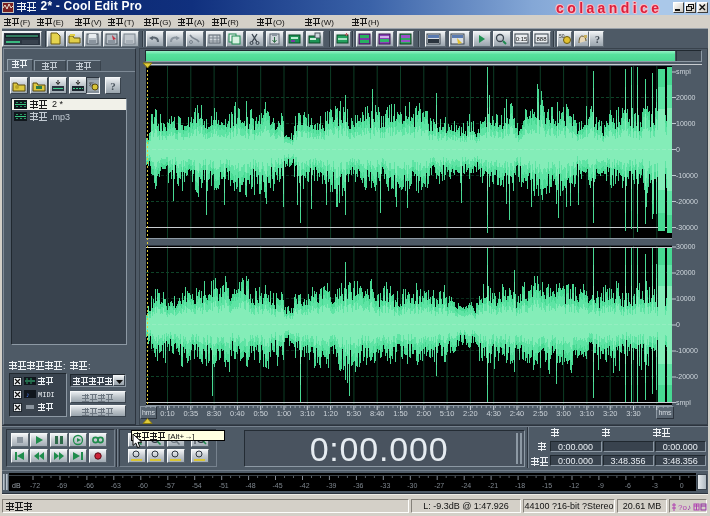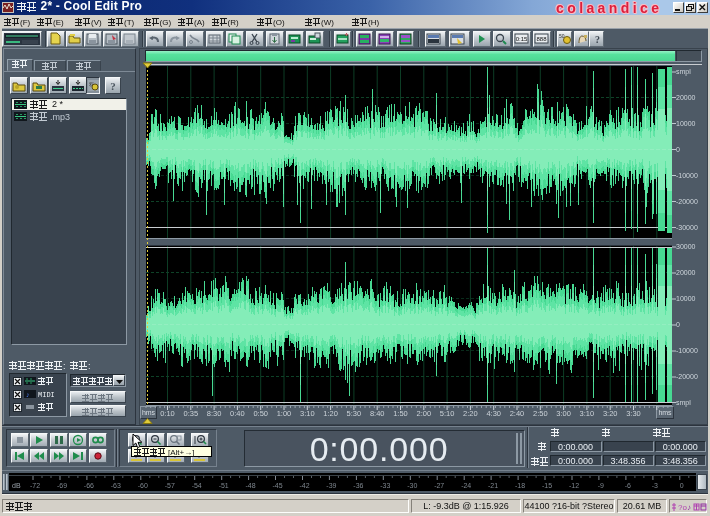--- a/index.html
+++ b/index.html
@@ -568,35 +568,35 @@
 <div class="abs" style="left:537.0px;top:482px;width:20px;text-align:center;font-size:7px;color:#7e868e">-15</div>
 <div class="abs" style="left:564.0px;top:482px;width:20px;text-align:center;font-size:7px;color:#7e868e">-12</div>
 <div class="abs" style="left:590.9px;top:482px;width:20px;text-align:center;font-size:7px;color:#7e868e">-9</div>
 <div class="abs" style="left:617.9px;top:482px;width:20px;text-align:center;font-size:7px;color:#7e868e">-6</div>
 <div class="abs" style="left:644.9px;top:482px;width:20px;text-align:center;font-size:7px;color:#7e868e">-3</div>
 <div class="abs" style="left:671.8px;top:482px;width:20px;text-align:center;font-size:7px;color:#7e868e">0</div>
 <div class="abs" style="left:0;top:494px;width:710px;height:22px;background:#d4d0c8;border-top:1px solid #f0eee8"></div>
 <div class="sc" style="left:2px;width:407px">
     <span style="position:absolute;left:3px;top:2px"><i class="k kb" style="width:8px;height:9px;margin-right:1px"></i><i class="k kb v2" style="width:8px;height:9px;margin-right:1px"></i><i class="k kb" style="width:8px;height:9px;margin-right:1px"></i></span>
   </div>
-<div class="sc" style="left:411px;width:110px;text-align:center">L: -9.3dB @  1:15.926</div>
+<div class="sc" style="left:411px;width:110px;text-align:center">L: -9.3dB @  1:47.926</div>
 <div class="sc" style="left:523px;width:92px;text-align:center">44100 ?16-bit ?Stereo</div>
 <div class="sc" style="left:617px;width:50px;text-align:center">20.61 MB</div>
 <div class="sc" style="left:669px;width:38px">
     <svg width="36" height="12" style="position:absolute;left:1px;top:1px">
       <path d="M3 2 v8 M1 4 h4 M1 7 h4" stroke="#b040b0"></path>
       <text x="7" y="9" font-size="8" fill="#b040b0" font-family="Liberation Sans">?o</text>
       <text x="16" y="9" font-size="8" fill="#9030a0" font-family="Liberation Sans">♪</text>
       <rect x="23" y="3" width="5" height="6" fill="none" stroke="#b040b0"></rect>
       <path d="M23 5 h5 M25.5 3 v6" stroke="#b040b0"></path>
       <rect x="30" y="3" width="5" height="6" fill="none" stroke="#9030a0"></rect>
       <path d="M30 5 h5" stroke="#9030a0"></path>
     </svg>
   </div>
 <div class="abs" style="left:0;top:15px;width:2px;height:499px;background:#d4d0c8"></div>
 <div class="abs" style="left:708px;top:15px;width:2px;height:499px;background:#d4d0c8"></div>
 <div class="abs" style="left:0;top:514px;width:710px;height:2px;background:#d4d0c8"></div>
-<div class="abs" style="left:131px;top:446px;width:81px;height:11px;background:#ffffe1;border:1px solid #000;z-index:9">
+<div class="abs" style="left:131px;top:430px;width:94px;height:11px;background:#ffffe1;border:1px solid #000;z-index:9">
     <span style="position:absolute;left:2px;top:1px"><i class="k kb" style="width:7px;height:8px;margin-right:1px"></i><i class="k kb v2" style="width:7px;height:8px;margin-right:1px"></i><i class="k kb" style="width:7px;height:8px;margin-right:1px"></i><i class="k kb v2" style="width:7px;height:8px;margin-right:1px"></i></span>
     <span style="position:absolute;left:36px;top:0.5px;font-size:8px;color:#111">[Alt+→]</span>
   </div>
 <svg class="abs" style="left:132px;top:433px;z-index:10" width="12" height="17">
     <path d="M1 1 L1 12.5 L3.8 10 L5.6 14.6 L7.8 13.7 L6 9.4 L9.8 9.2 Z" fill="#fff" stroke="#000" stroke-width="1"></path>
   </svg>
 </body></html>

